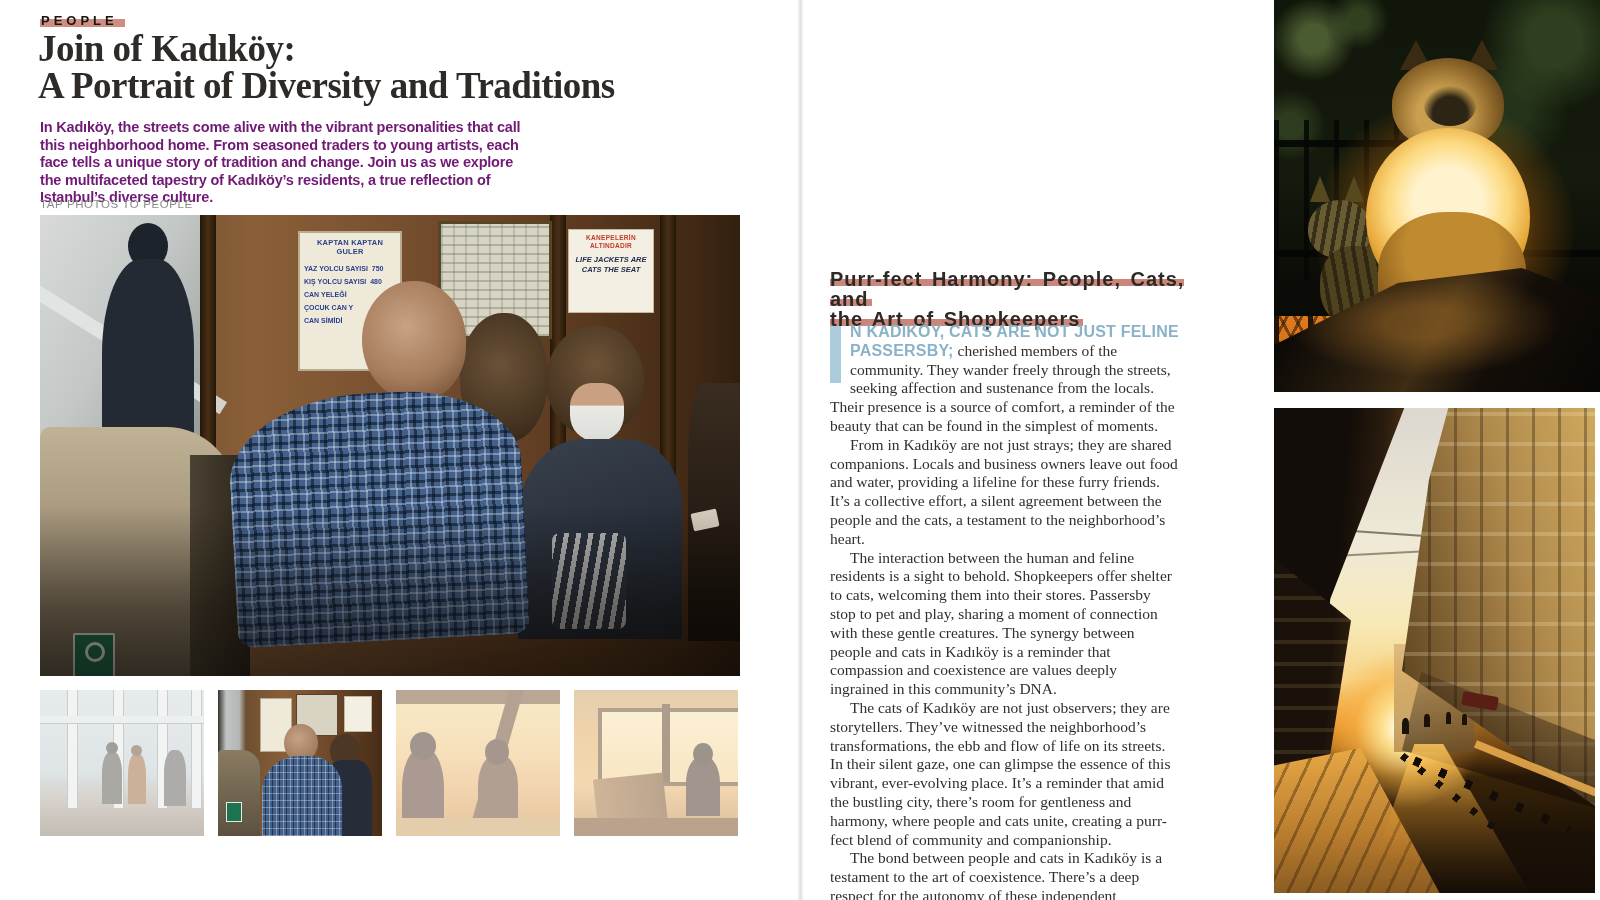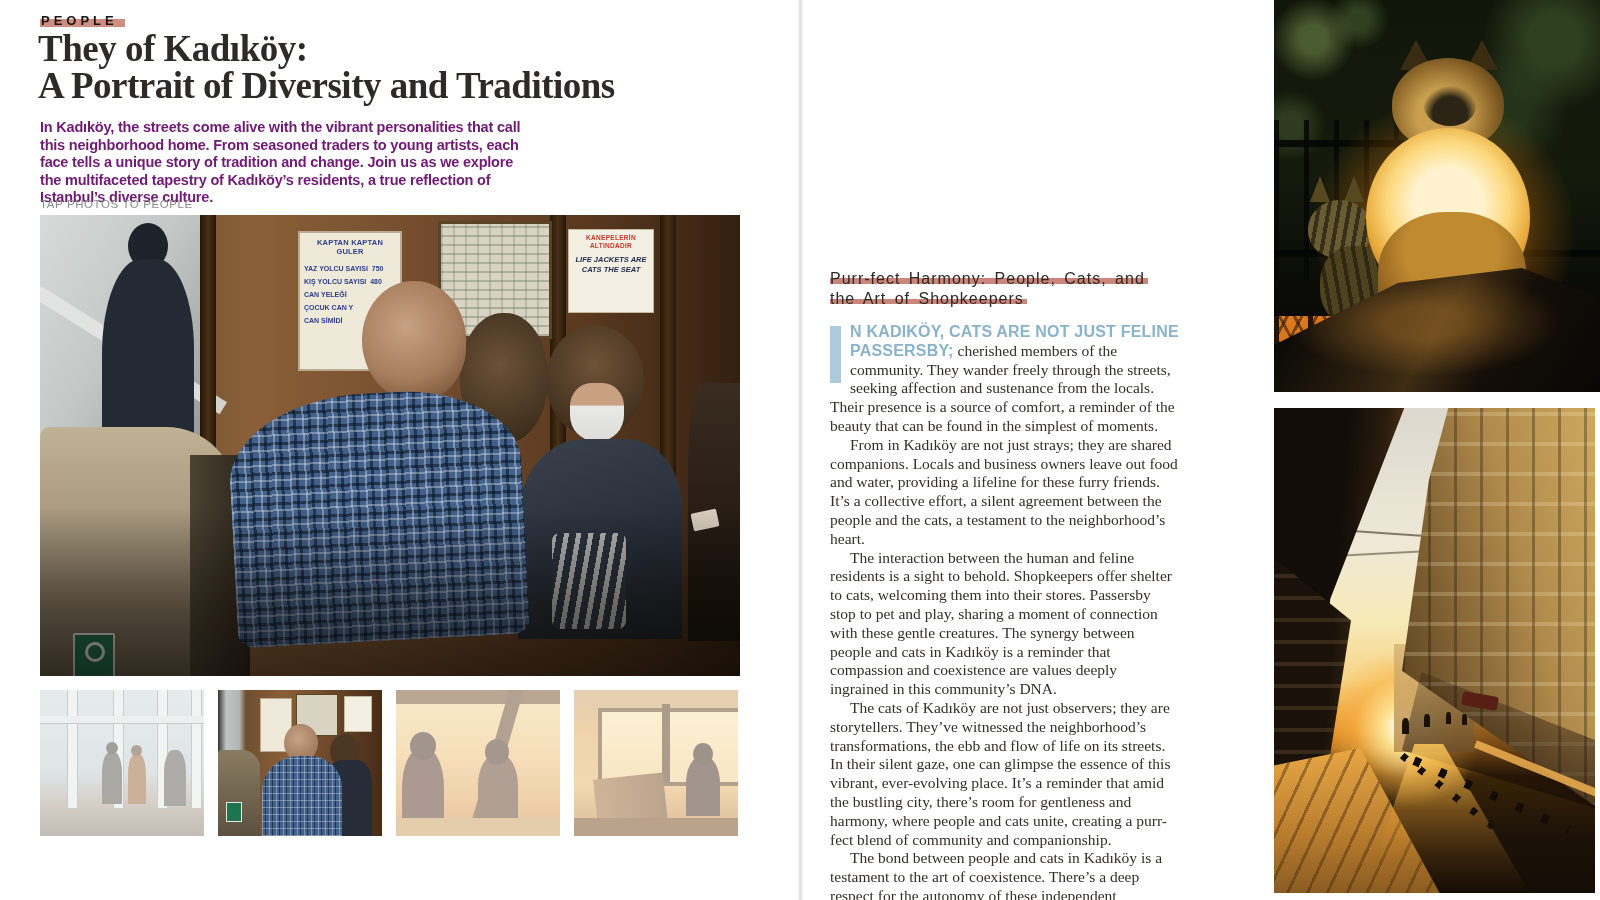--- a/index.html
+++ b/index.html
@@ -112,21 +112,21 @@
   .t4{left:574px;background:linear-gradient(180deg,#caa268 0%,#e2ab5e 30%,#e8b469 65%,#b97f3f 100%);}
   .t4-window{left:24px;top:18px;width:136px;height:70px;background:linear-gradient(180deg,#f8e2ac,#f3cf8d);
              border:4px solid #6b4b28;border-right:none;}
   .t4-post{left:88px;top:14px;width:8px;height:78px;background:#5e4123;}
   .t4-seat{left:22px;top:86px;width:70px;height:60px;background:linear-gradient(90deg,#a4713a,#7c5226);transform:rotate(-6deg);}
   .t4-fig{left:112px;top:66px;width:34px;height:60px;border-radius:45% 45% 0 0;background:#4e3526;}
   .t4-fig:before{content:"";position:absolute;left:7px;top:-13px;width:20px;height:22px;border-radius:50%;background:#42301f;}
   .t4-floor{left:0;top:128px;width:164px;height:18px;background:#7c4f26;}
 
   
-  .headline{left:830px;top:269px;width:360px;font-size:16px;font-weight:normal;line-height:20px;
+  .headline{left:830px;top:269px;width:360px;font-size:20px;font-weight:bold;line-height:20px;
             color:#2c2926;letter-spacing:1px;word-spacing:3px;}
   .strike{background-image:linear-gradient(to bottom,transparent 50%,rgba(194,113,100,0.85) 50%,rgba(194,113,100,0.85) 82%,transparent 82%);
           padding-right:3px;}
   .body-col{left:830px;top:323px;width:349px;font-family:"Liberation Serif",serif;font-size:15.5px;
             line-height:18.8px;color:#332e2b;}
   .body-col p{margin:0;text-indent:20px;}
   .body-col p.lead{text-indent:0;}
   .dropbar{float:left;width:11px;height:57px;background:#abcbdb;margin:3px 9px 0 0;}
   .lead-caps{font-family:"Liberation Sans",sans-serif;font-weight:bold;color:#8ab2c8;font-size:16px;letter-spacing:0.2px;}
 
@@ -215,21 +215,21 @@
 </head>
 <body>
 
 <div class="canvas">
 
   <div class="abs gutter"></div>
 
   <div class="abs kicker">PEOPLE</div>
 
   <div class="abs title">
-    <div>They of Kadıköy:</div>
+    <div>Join of Kadıköy:</div>
     <div>A Portrait of Diversity and Traditions</div>
   </div>
 
   <div class="abs intro">In Kadıköy, the streets come alive with the vibrant personalities that call this neighborhood home. From seasoned traders to young artists, each face tells a unique story of tradition and change. Join us as we explore the multifaceted tapestry of Kadıköy’s residents, a true reflection of Istanbul’s diverse culture.</div>
 
   <div class="abs hint">TAP PHOTOS TO PEOPLE</div>
 
   <div class="abs main-photo">
     <div class="abs mp-window"></div>
     <div class="abs mp-rail"></div>

